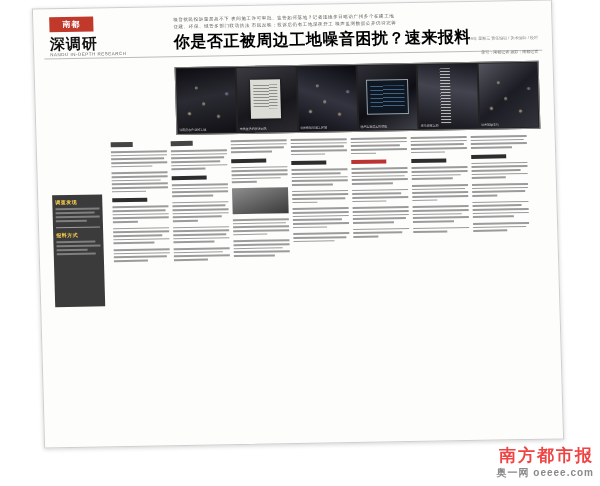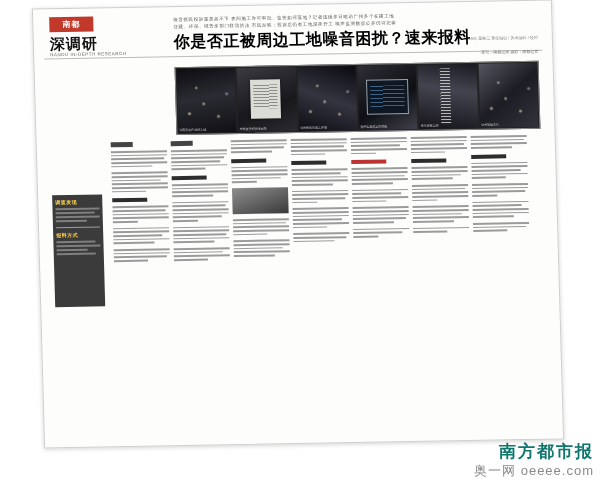--- a/index.html
+++ b/index.html
@@ -327,29 +327,30 @@
   
   .brand {
     position: absolute;
     right: 6px;
     bottom: 6px;
     text-align: right;
   }
   .brand-name {
     font-size: 17px;
     font-weight: bold;
-    color: #0f766e;
+    color: #ef4444;
     letter-spacing: 2px;
     line-height: 19px;
   }
   .brand-sub {
-    font-size: 13px;
+    font-size: 10px;
     color: #8a8a8a;
     letter-spacing: 1px;
     margin-top: 1px;
+    font-weight: bold;
   }
 </style>
 </head>
 <body>
 
 <div id="stage">
 
   <div class="page-wrap">
     <div class="page">
       <div class="page-inner">

